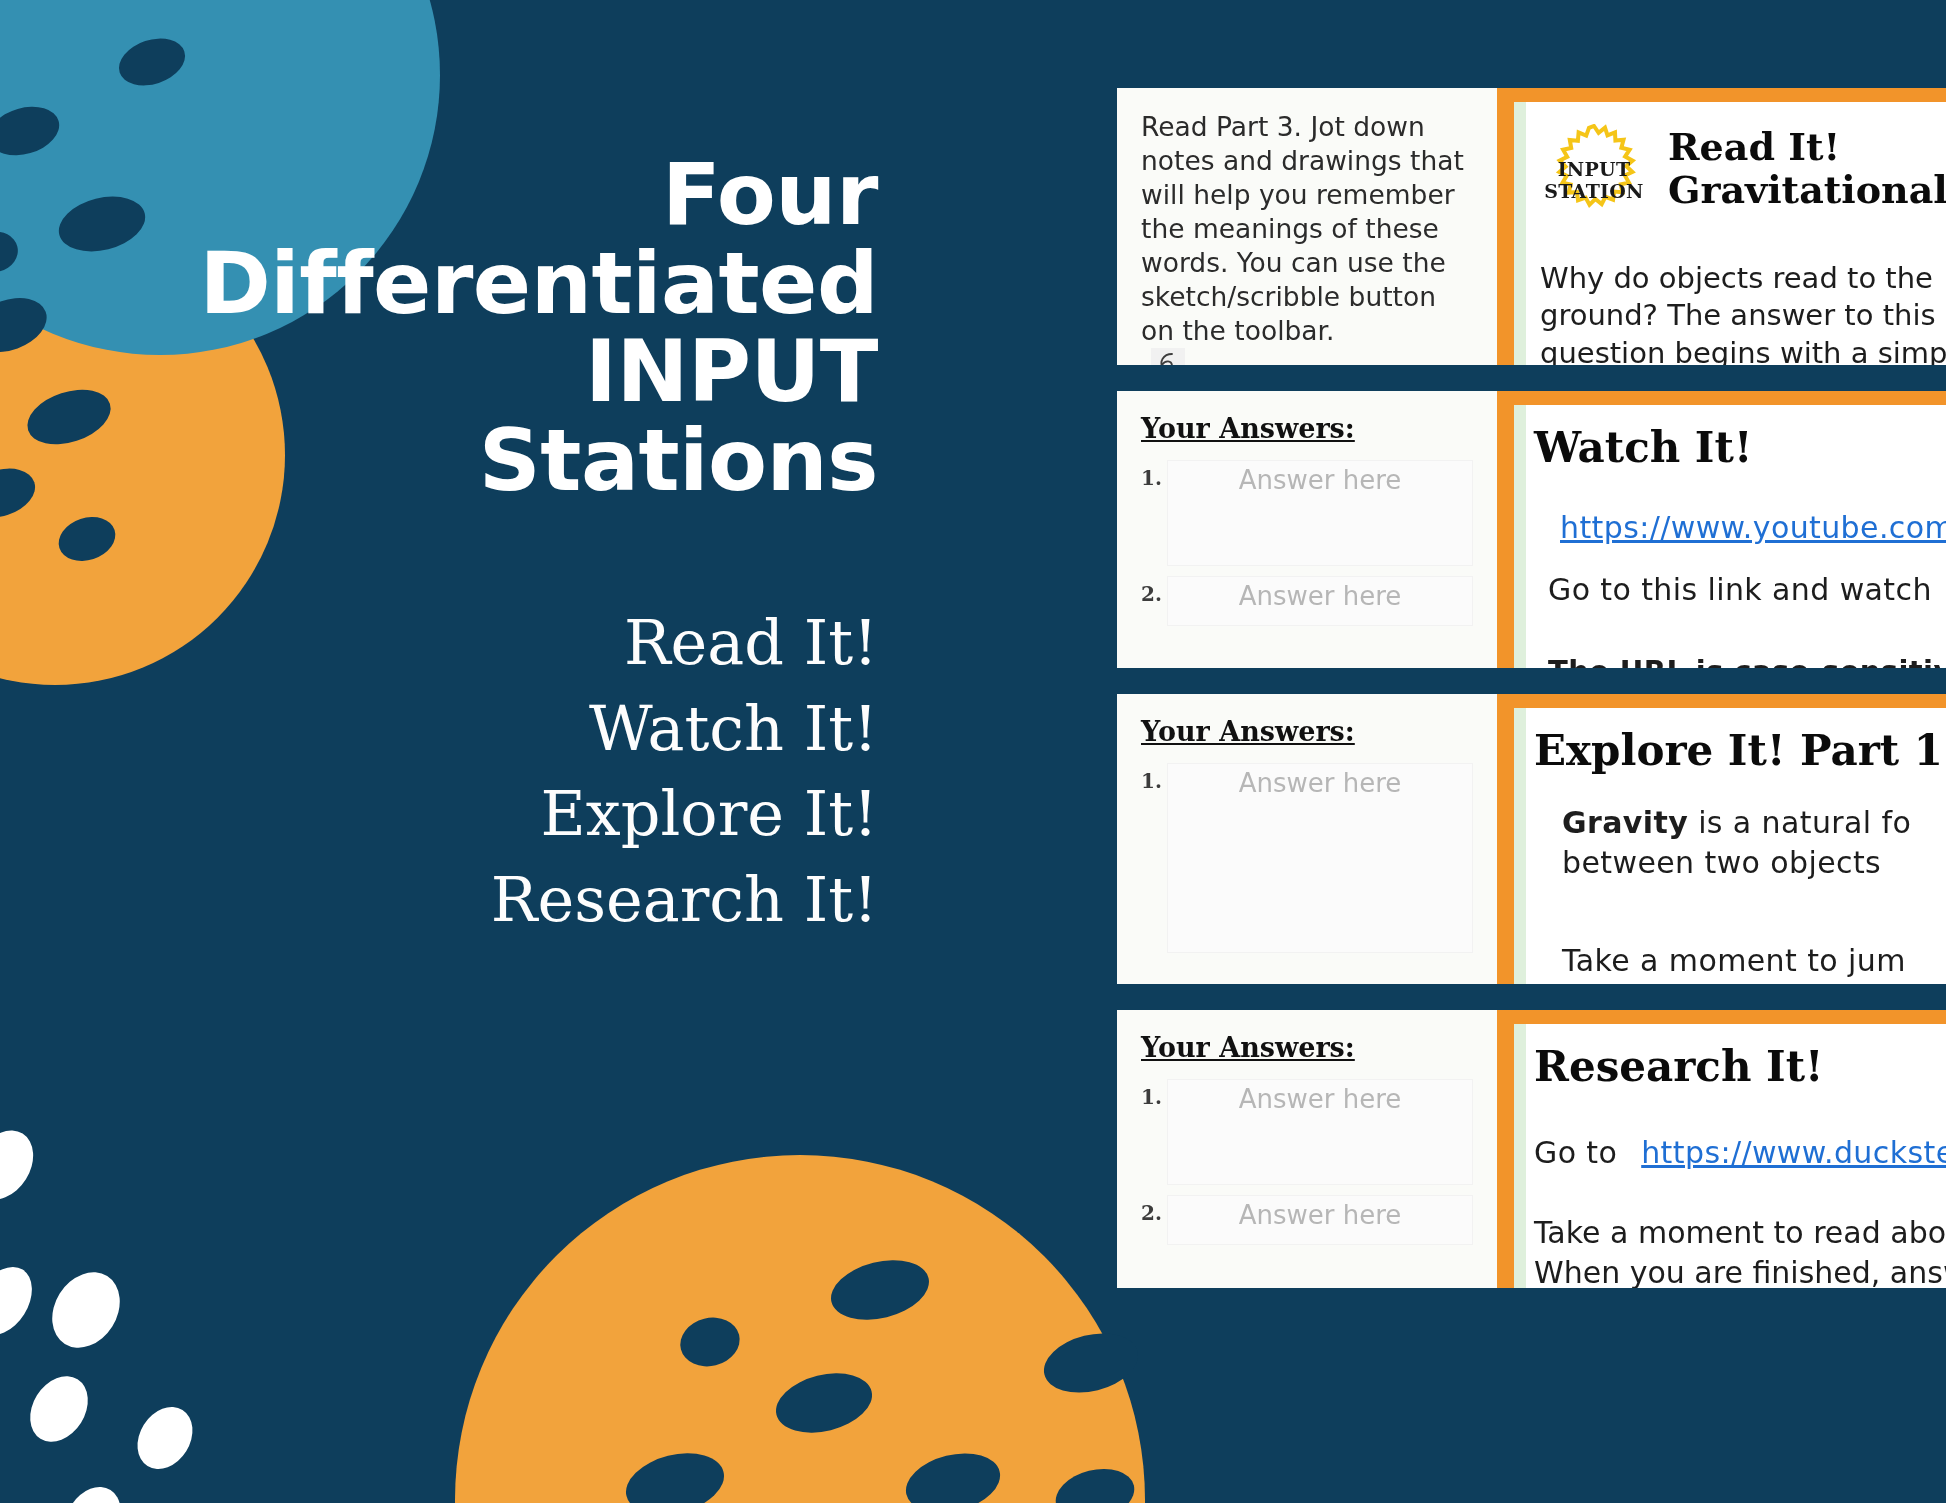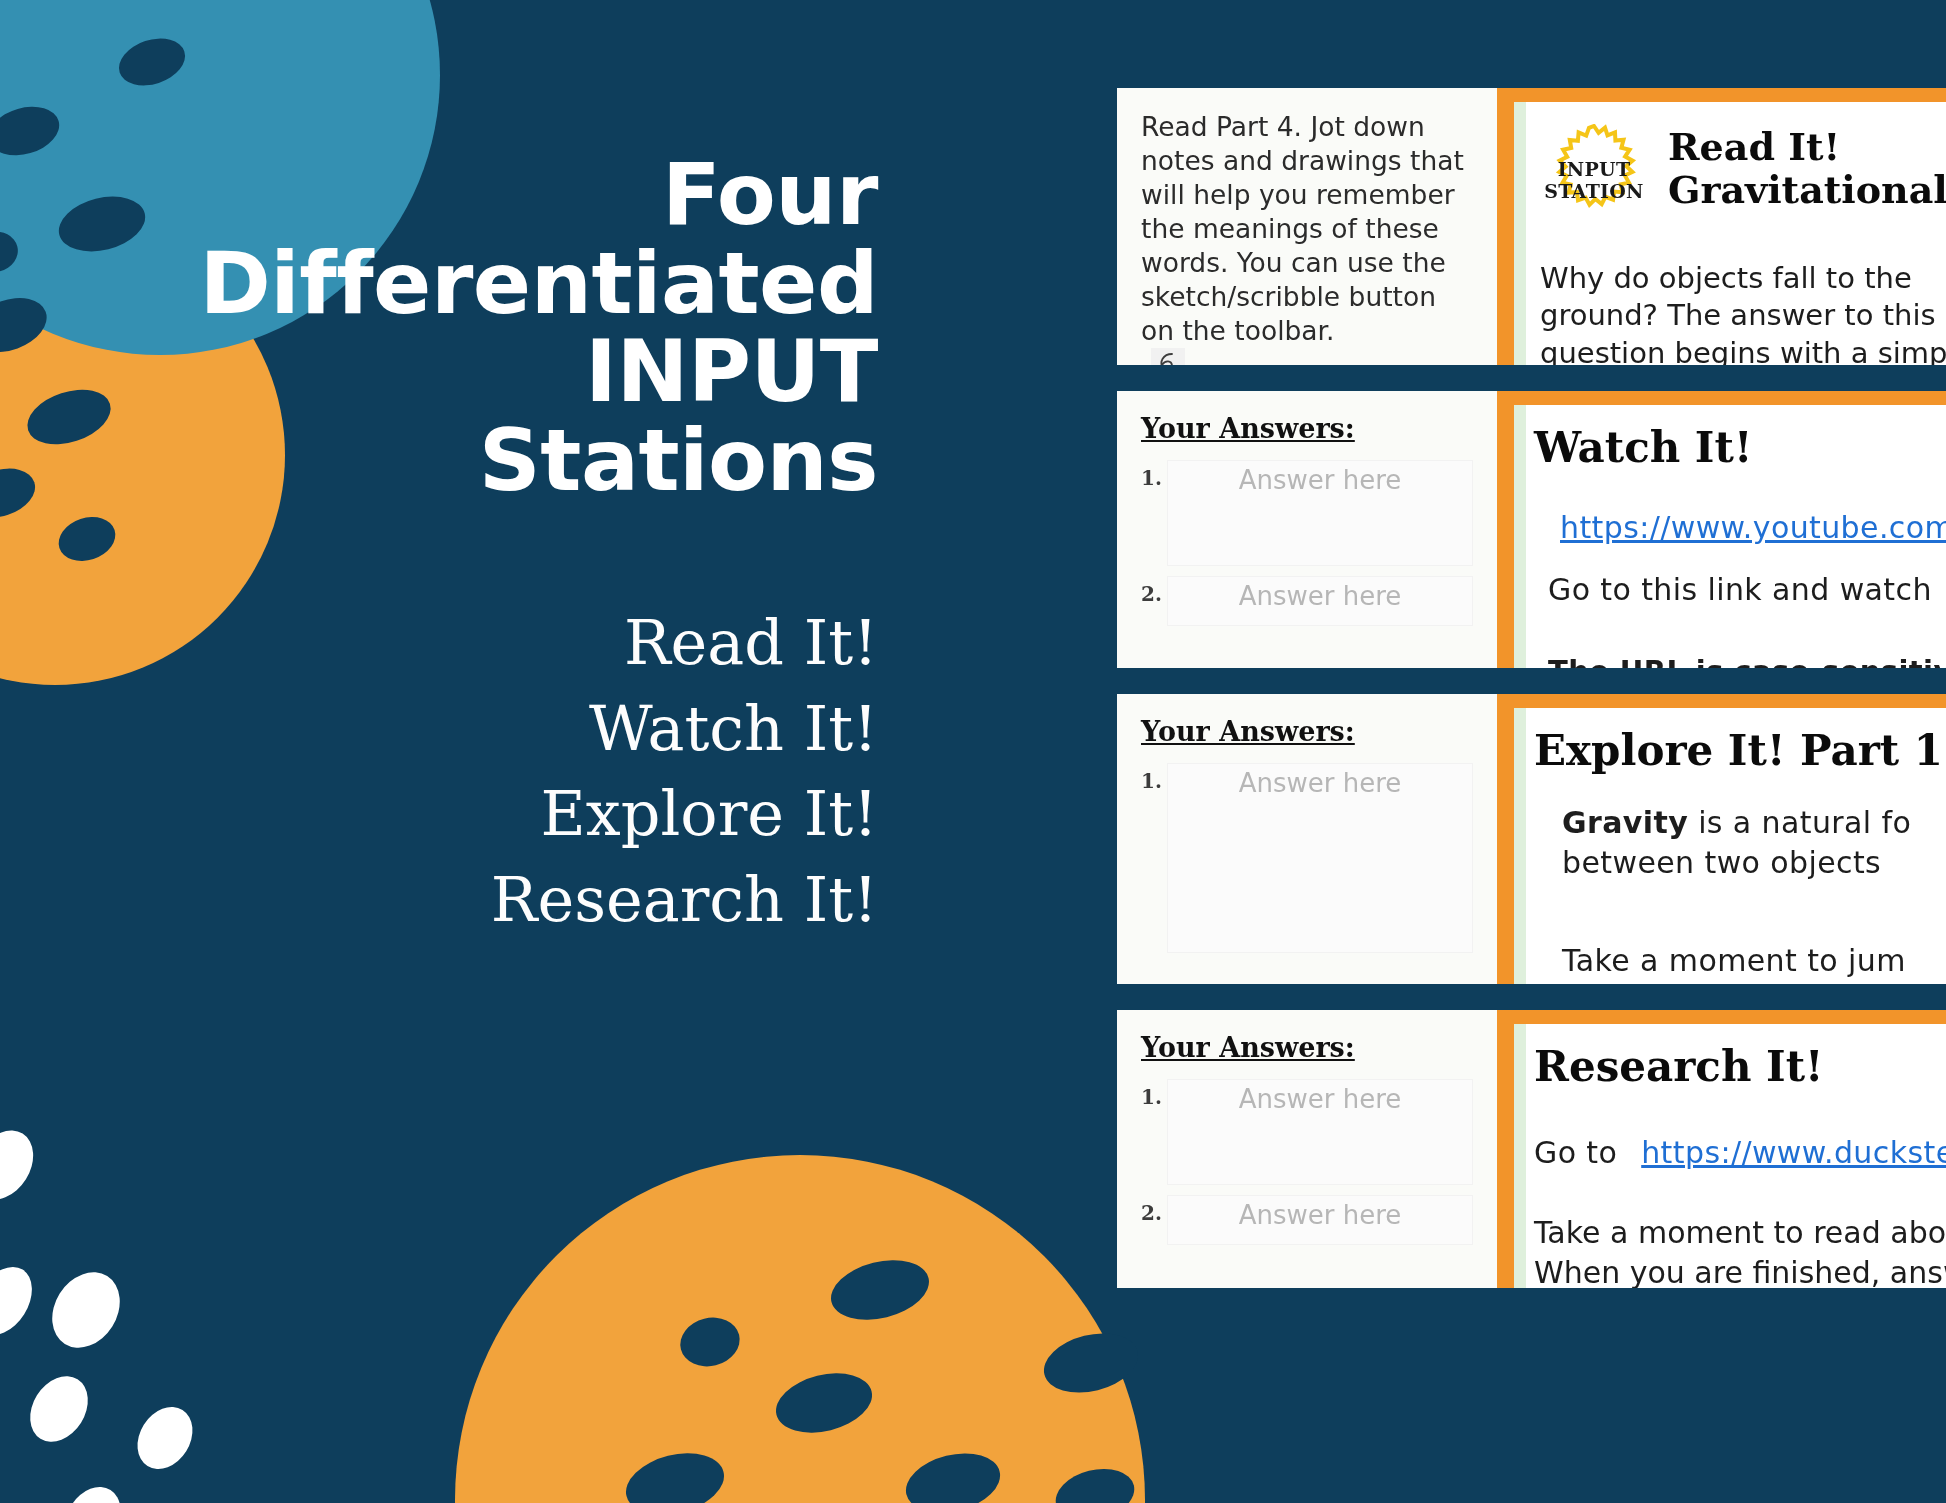--- a/index.html
+++ b/index.html
@@ -192,21 +192,21 @@
     <li>Explore It!</li>
     <li>Research It!</li>
   </ul>
 </div>
 
 <div class="doc-stack">
 
   <div class="doc-row" style="height:277px;">
     <div class="pane-left">
       <div class="pane-left-inner">
-        <p class="notes-text">Read Part 4. Jot down notes and drawings that will help you remember the meanings of these words. You can use the sketch/scribble button on the toolbar.</p>
+        <p class="notes-text">Read Part 3. Jot down notes and drawings that will help you remember the meanings of these words. You can use the sketch/scribble button on the toolbar.</p>
         <span class="scribble-icon">
           <svg width="26" height="30" viewBox="0 0 26 30">
             <path d="M17 4 C8 4, 4 12, 8 18 C11 22, 17 21, 17 16 C17 10, 10 10, 7 15 C4 20, 8 26, 15 25" fill="none" stroke="#3d3d3d" stroke-width="1.8" stroke-linecap="round"></path>
             <path d="M5 24 L21 24" stroke="#3d3d3d" stroke-width="1.6"></path>
           </svg>
         </span>
         
       </div>
     </div>
     <div class="pane-right topcap">
@@ -221,21 +221,21 @@
             </svg>
             <span class="bl bl1">INPUT</span>
             <span class="bl bl2">STATION</span>
           </div>
           <div style="padding-top:6px;">
             <div class="h-serif" style="font-size:38px;line-height:1.12;">Read It!</div>
             <div class="h-serif" style="font-size:38px;line-height:1.12;">Gravitational Fo</div>
           </div>
         </div>
         <div style="margin-top:28px;">
-          <p class="body-serifless">Why do objects fall to the</p>
+          <p class="body-serifless">Why do objects read to the</p>
           <p class="body-serifless">ground? The answer to this</p>
           <p class="body-serifless">question begins with a simple</p>
 
         </div>
       </div>
     </div>
   </div>
 
   <div class="row-gap"></div>
 

